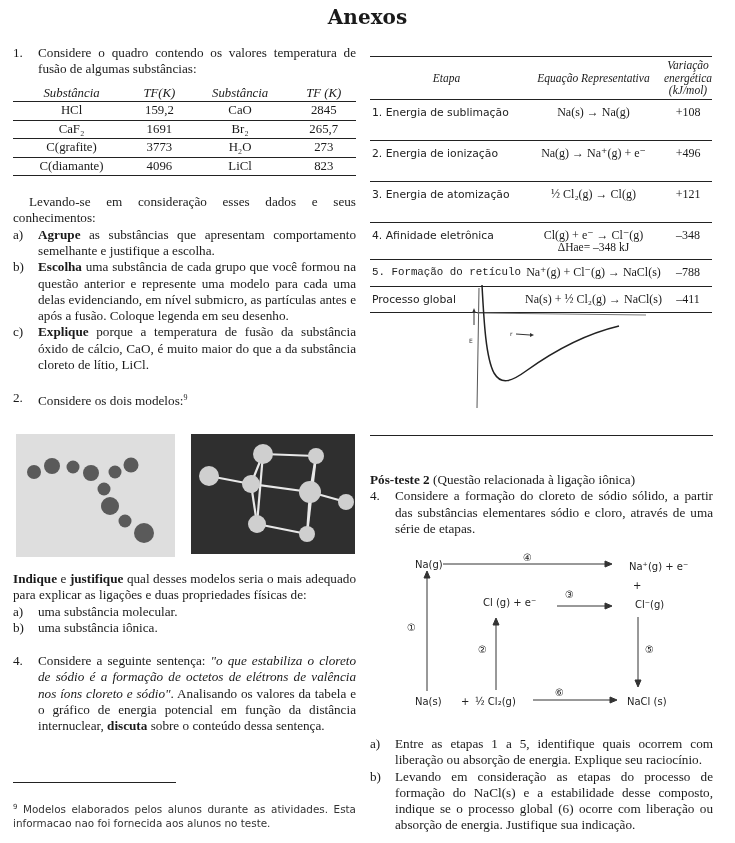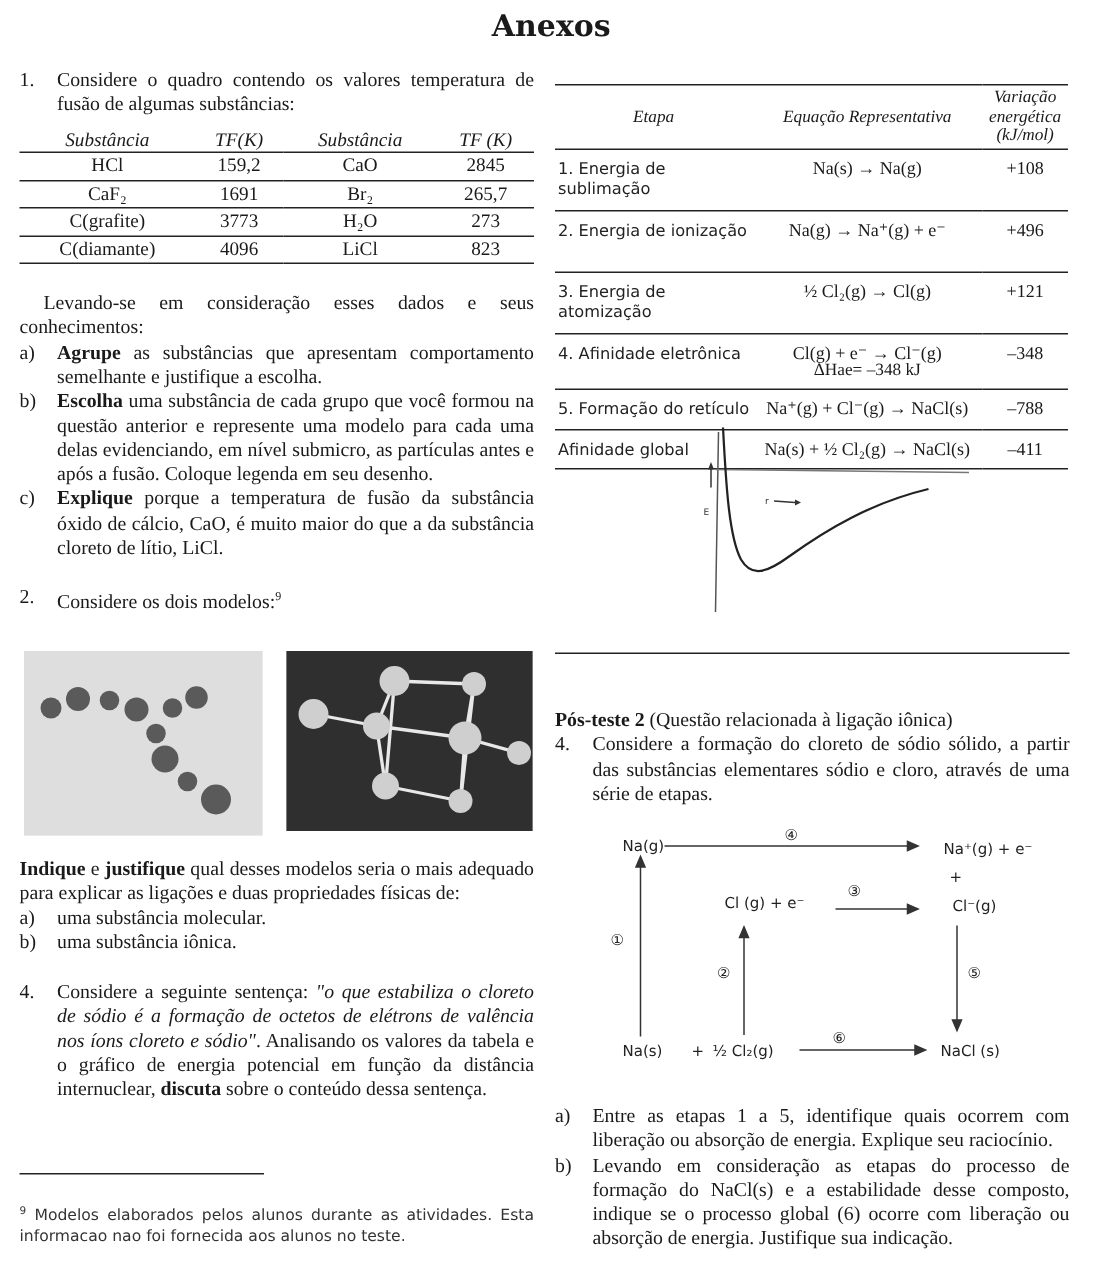--- a/index.html
+++ b/index.html
@@ -204,26 +204,26 @@
       </tr>
       <tr>
         <td class="stage">4. Afinidade eletrônica</td>
         <td class="c">
             <div>Cl(g) + e⁻ → Cl⁻(g)</div>
             <div style="font-size:11.5px; line-height:11px;">ΔHae= –348 kJ</div>
           </td>
         <td class="c">–348</td>
       </tr>
       <tr>
-        <td class="stage" style="white-space:nowrap;">5. Formação do retículo</td>
+        <td class="stage" style="white-space:nowrap;font-family:Liberation Mono, monospace;">5. Formação do retículo</td>
         <td class="c" style="white-space:nowrap;">Na⁺(g) + Cl⁻(g) → NaCl(s)</td>
         <td class="c">–788</td>
       </tr>
       <tr>
-        <td class="stage">Afinidade global</td>
+        <td class="stage">Processo global</td>
         <td class="c" style="white-space:nowrap;">Na(s) + ½ Cl₂(g) → NaCl(s)</td>
         <td class="c">–411</td>
       </tr>
     </tbody>
   </table>
 </div>
 
 <div class="curve">
   <svg width="190" height="135" viewBox="0 0 190 135">
     <line x1="13" y1="5" x2="11" y2="125" stroke="#555" stroke-width="1"></line>

